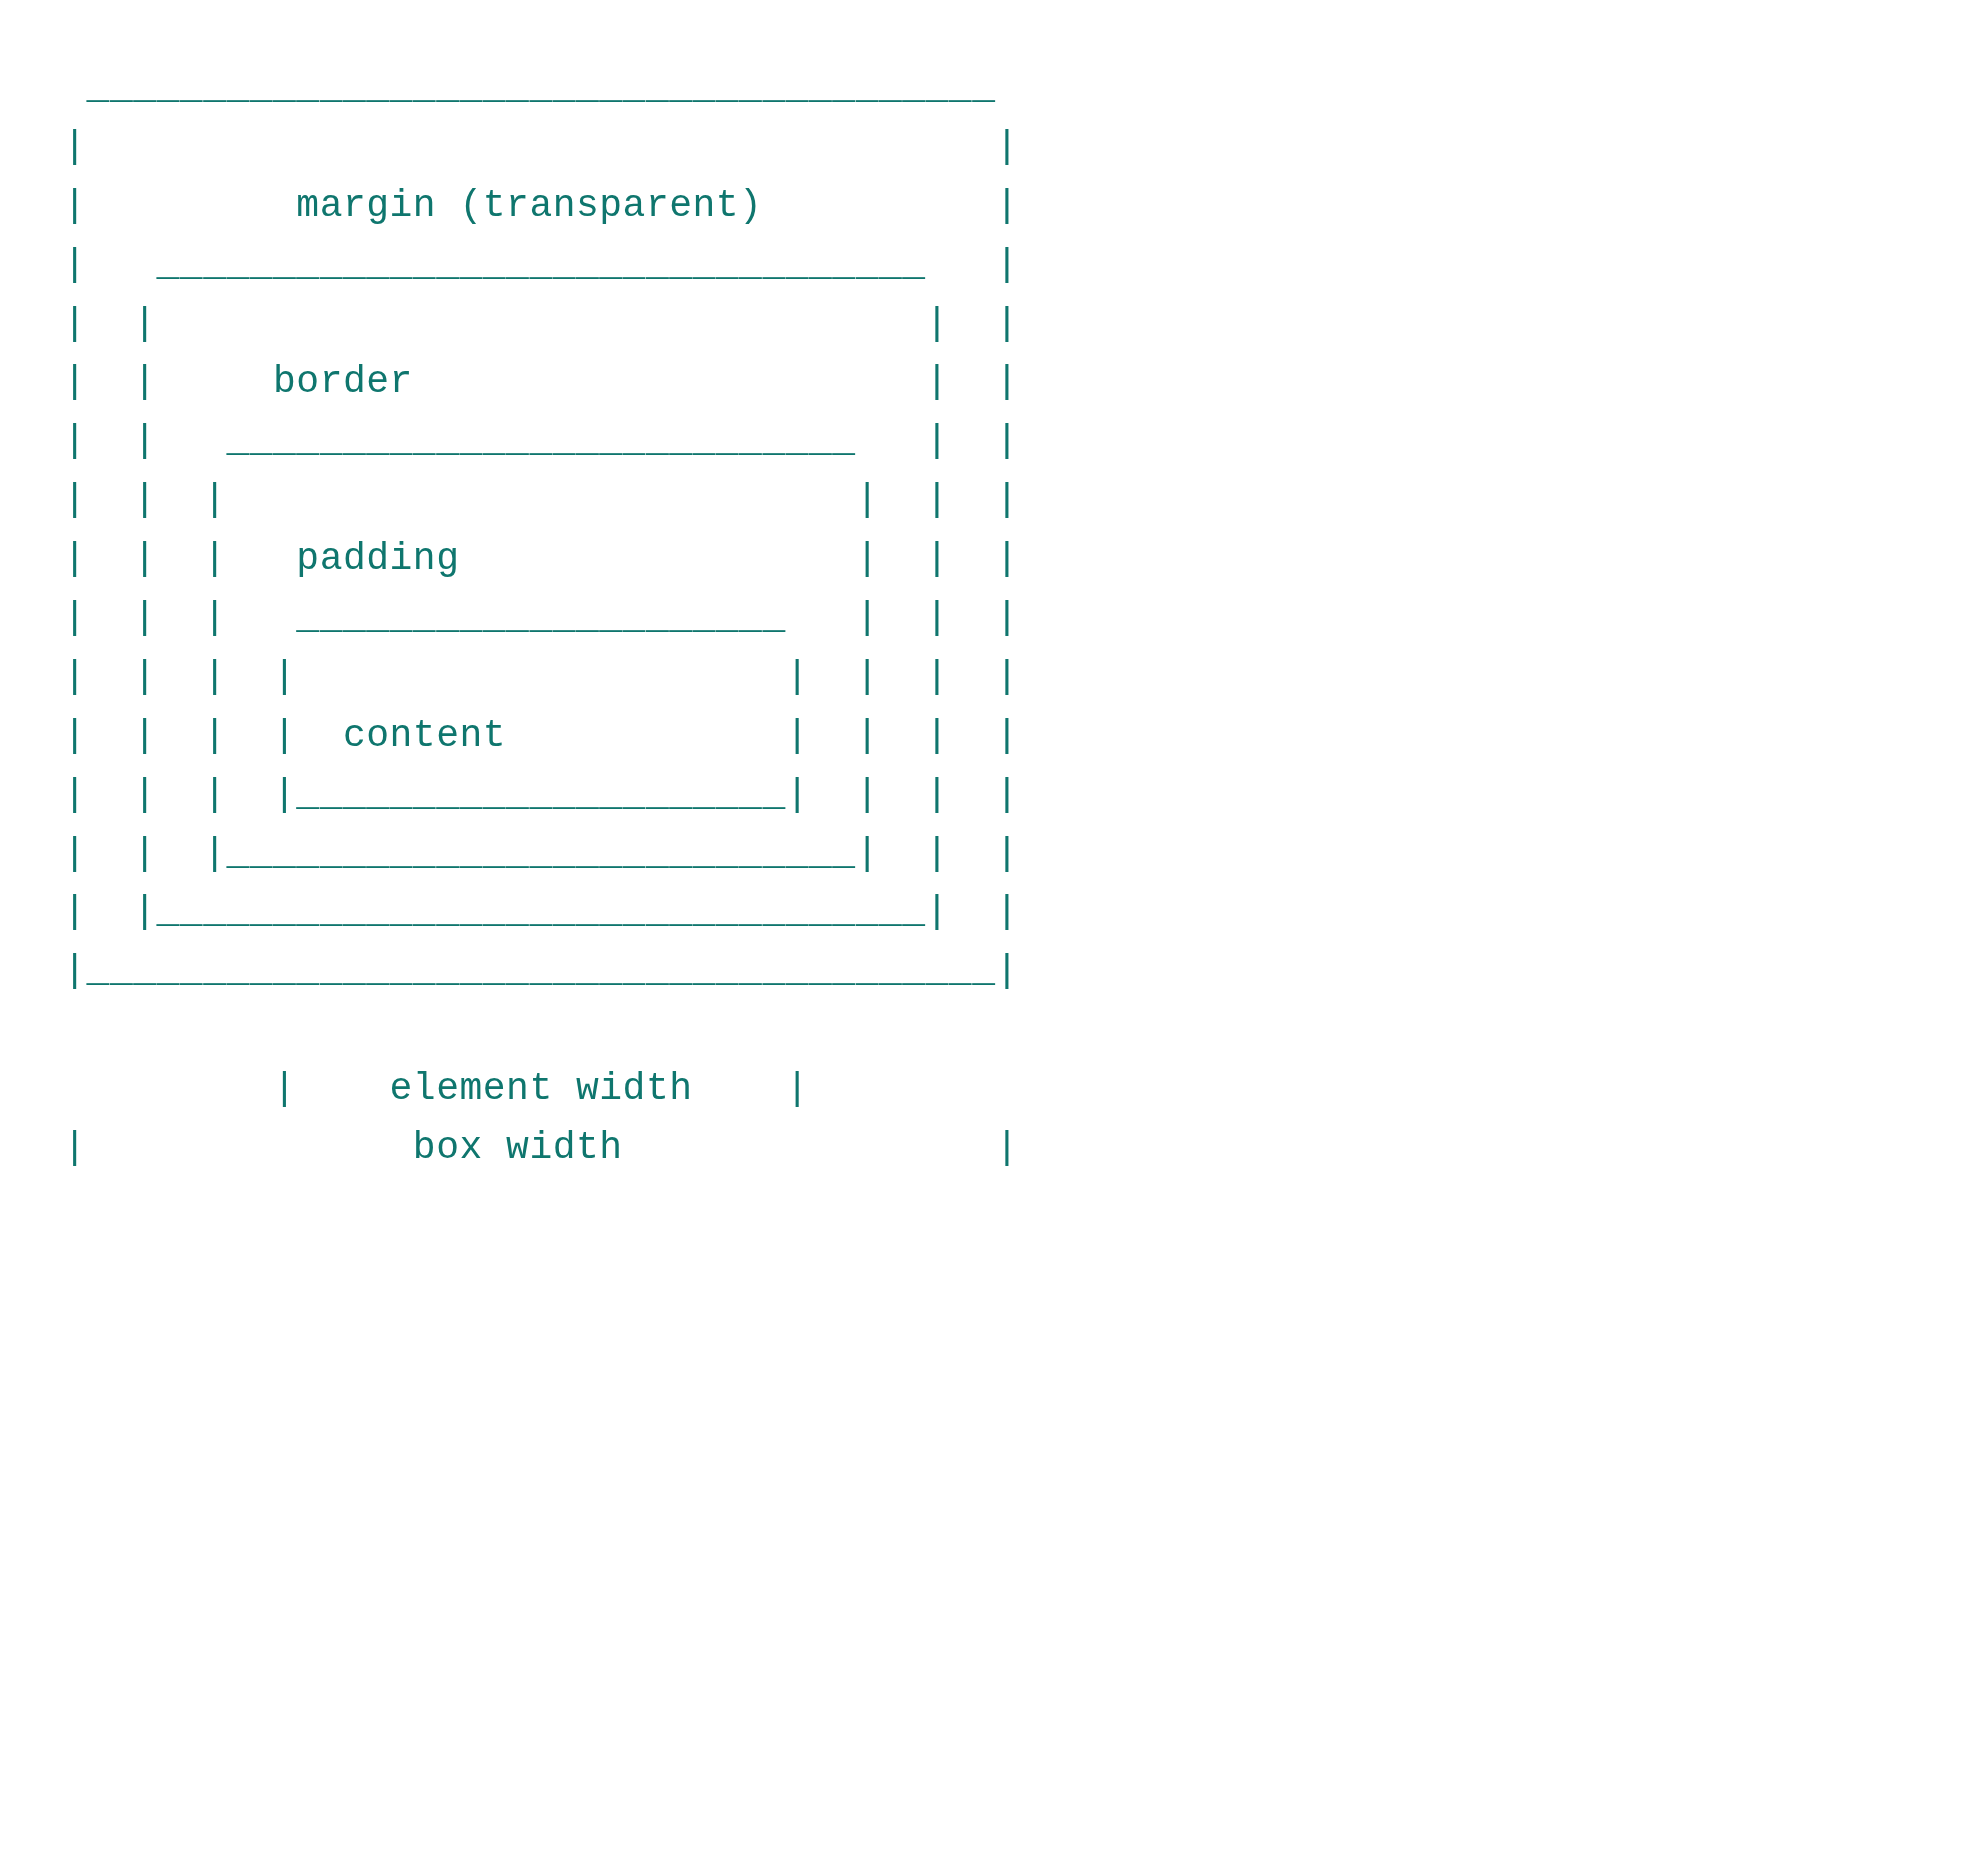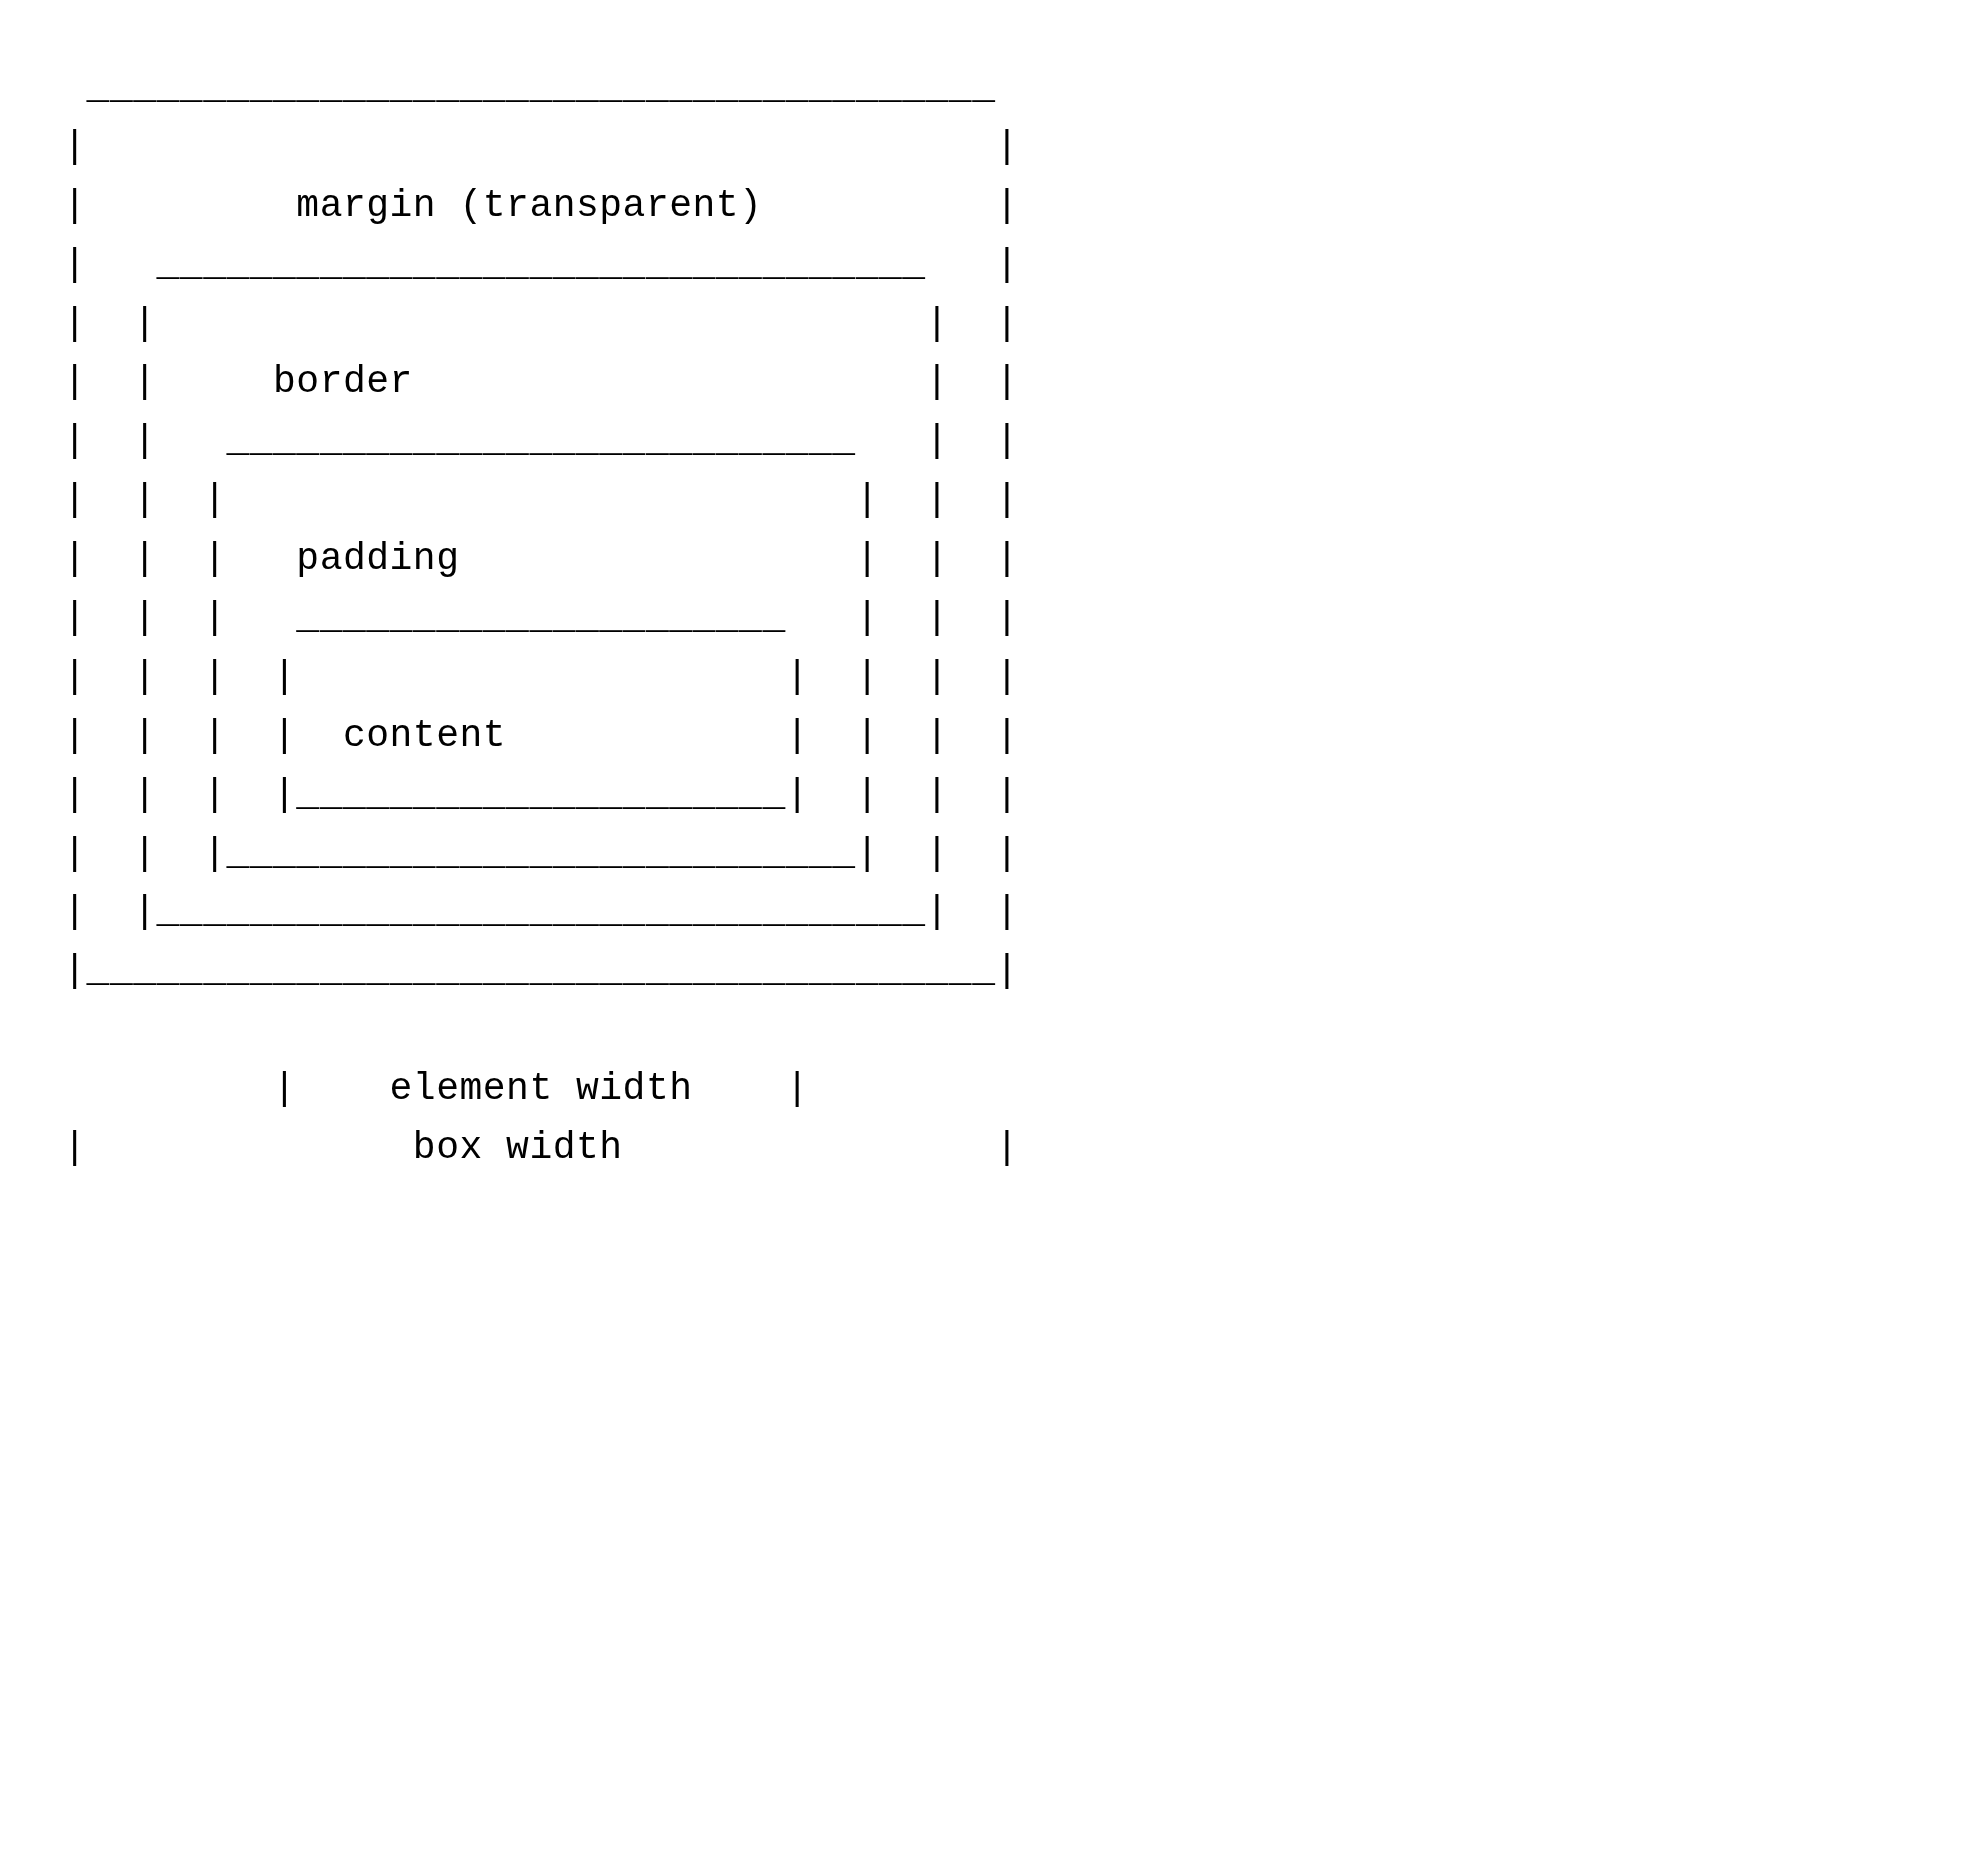--- a/index.html
+++ b/index.html
@@ -5,21 +5,21 @@
   html, body {
     margin: 0;
     padding: 0;
     background: #ffffff;
   }
   pre.ascii {
     font-family: "Menlo", "Consolas", "Courier New", monospace;
     font-size: 38px;
     line-height: 1.55;
     letter-spacing: 0.5px;
-    color: #000000;
+    color: #0f766e;
     margin: 0;
     padding: 59px 40px 40px 40px;
     white-space: pre;
   }
 </style>
 </head>
 <body>
 
 <pre class="ascii">  _______________________________________
  |                                       |

